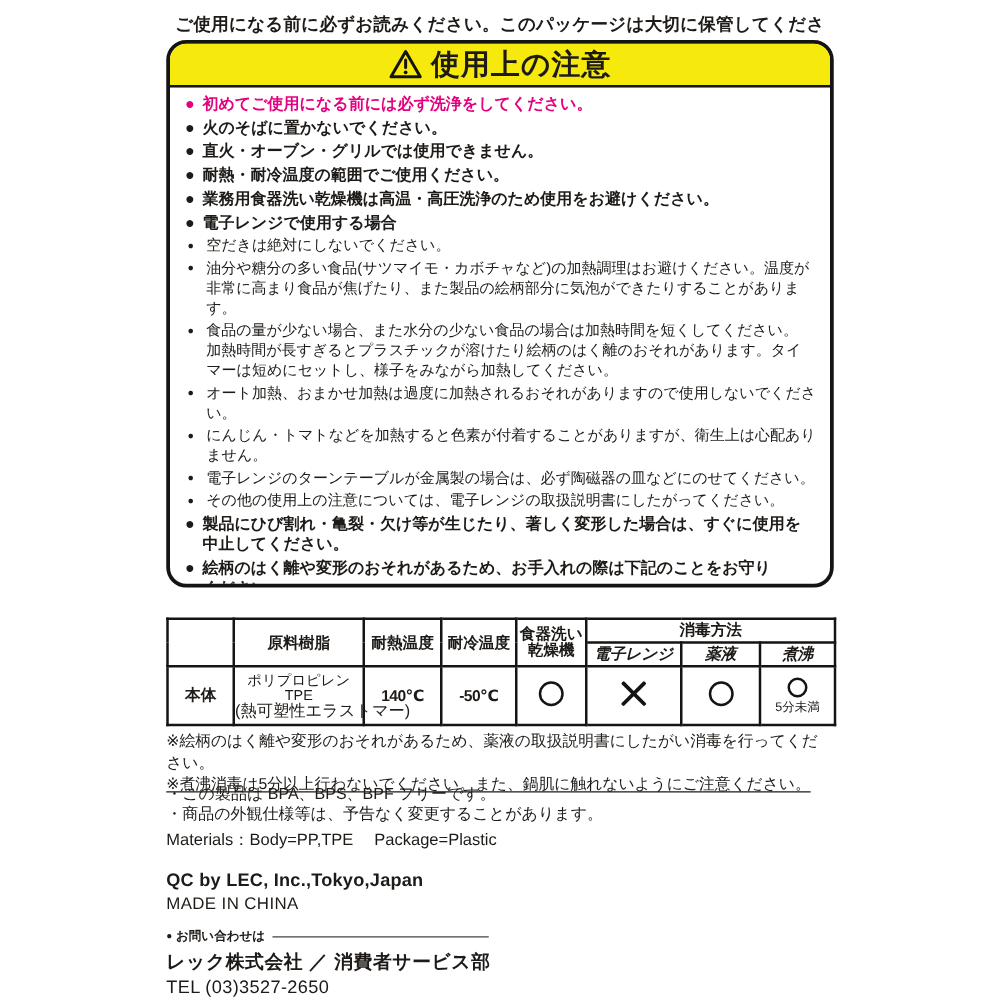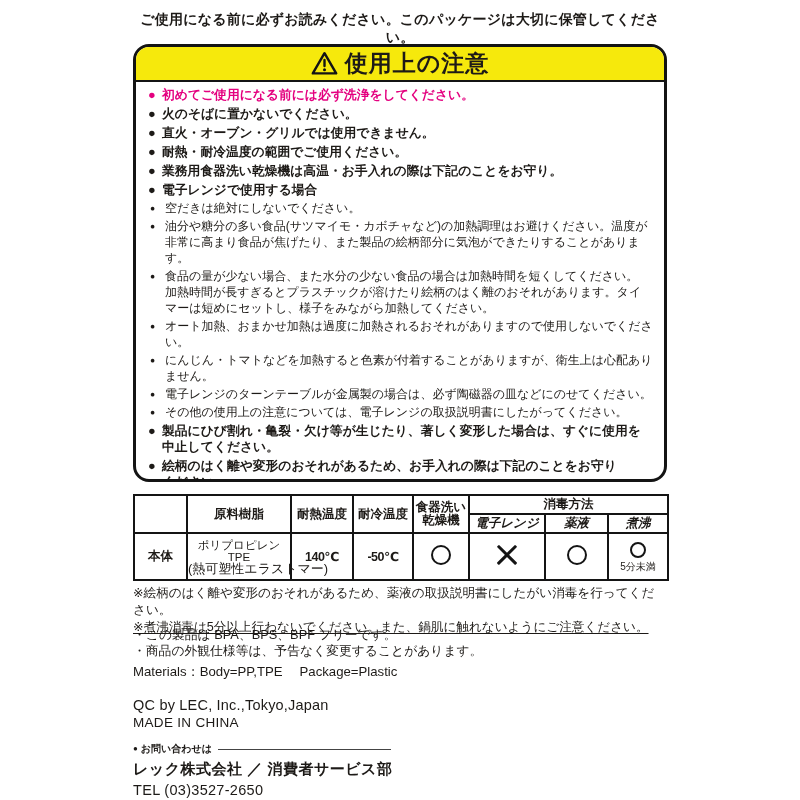--- a/index.html
+++ b/index.html
@@ -13,21 +13,21 @@
     font-family:"Liberation Sans","DejaVu Sans",sans-serif;
     -webkit-font-smoothing:antialiased;
   }
   .sheet{position:relative;width:800px;height:800px;overflow:hidden;}
   .col{position:absolute;left:133px;width:534px;box-sizing:border-box;}
 
   
   .top-note{top:11px;text-align:center;font-size:14px;font-weight:bold;letter-spacing:0.2px;}
 
   
-  .wbox{top:44px;height:438px;border:3.5px solid #141414;border-radius:16px;overflow:hidden;background:#fff;}
+  .wbox{top:32px;height:438px;border:3.5px solid #141414;border-radius:16px;overflow:hidden;background:#fff;}
   .wbox-head{
     background:var(--yellow);border-bottom:2.5px solid #141414;height:33px;
     display:flex;align-items:center;justify-content:center;gap:7px;
     font-size:23px;font-weight:bold;letter-spacing:1px;
   }
   .wbox-head svg{display:block;}
   .wbox-body{padding:5px 11px 0 12px;}
 
   .li{display:flex;line-height:16px;}
   .li .blt{flex:0 0 14px;}
@@ -65,21 +65,21 @@
   td.boil{vertical-align:middle;padding-top:2px;margin-left:17px;}
 
   
   .tnotes{top:585px;font-size:12.6px;line-height:17px;}
   .tnotes .underline{text-decoration:underline;text-underline-offset:2px;}
 
   .extras{top:627px;font-size:12.8px;line-height:15.5px;}
   .materials{margin-top:6px;font-size:13.2px;white-space:pre;}
 
   .origin{top:697px;}
-  .origin .qc{font-size:14.5px;font-weight:normal;line-height:16px;letter-spacing:0.2px;}
+  .origin .qc{font-size:14.5px;font-weight:bold;line-height:16px;letter-spacing:0.2px;}
   .origin .madein{font-size:13.5px;line-height:15px;margin-top:2px;letter-spacing:0.3px;}
 
   .contact{top:742px;}
   .c-row{display:flex;align-items:center;width:258px;}
   .c-blt{font-size:8px;line-height:10px;margin-right:3px;}
   .c-label{font-size:10px;font-weight:bold;margin-right:6px;white-space:nowrap;}
   .c-line{flex:1;border-top:1.5px solid #444;height:0;}
   .c-company{font-size:15px;font-weight:bold;margin-top:4px;letter-spacing:0.5px;}
   .c-tel{font-size:14.5px;margin-top:3px;letter-spacing:0.3px;}
 </style>
@@ -113,21 +113,21 @@
       <div class="li main">
           <span class="blt">●</span>
           <span class="txt">直火・オーブン・グリルでは使用できません。</span>
         </div>
       <div class="li main">
           <span class="blt">●</span>
           <span class="txt">耐熱・耐冷温度の範囲でご使用ください。</span>
         </div>
       <div class="li main">
           <span class="blt">●</span>
-          <span class="txt">業務用食器洗い乾燥機は高温・お手入れの際は下記のことをお守り。</span>
+          <span class="txt">業務用食器洗い乾燥機は高温・高圧洗浄のため使用をお避けください。</span>
         </div>
       <div class="li main">
           <span class="blt">●</span>
           <span class="txt">電子レンジで使用する場合</span>
         </div>
       <div class="li sub">
           <span class="blt">●</span>
           <span class="txt">空だきは絶対にしないでください。</span>
         </div>
       <div class="li sub">

